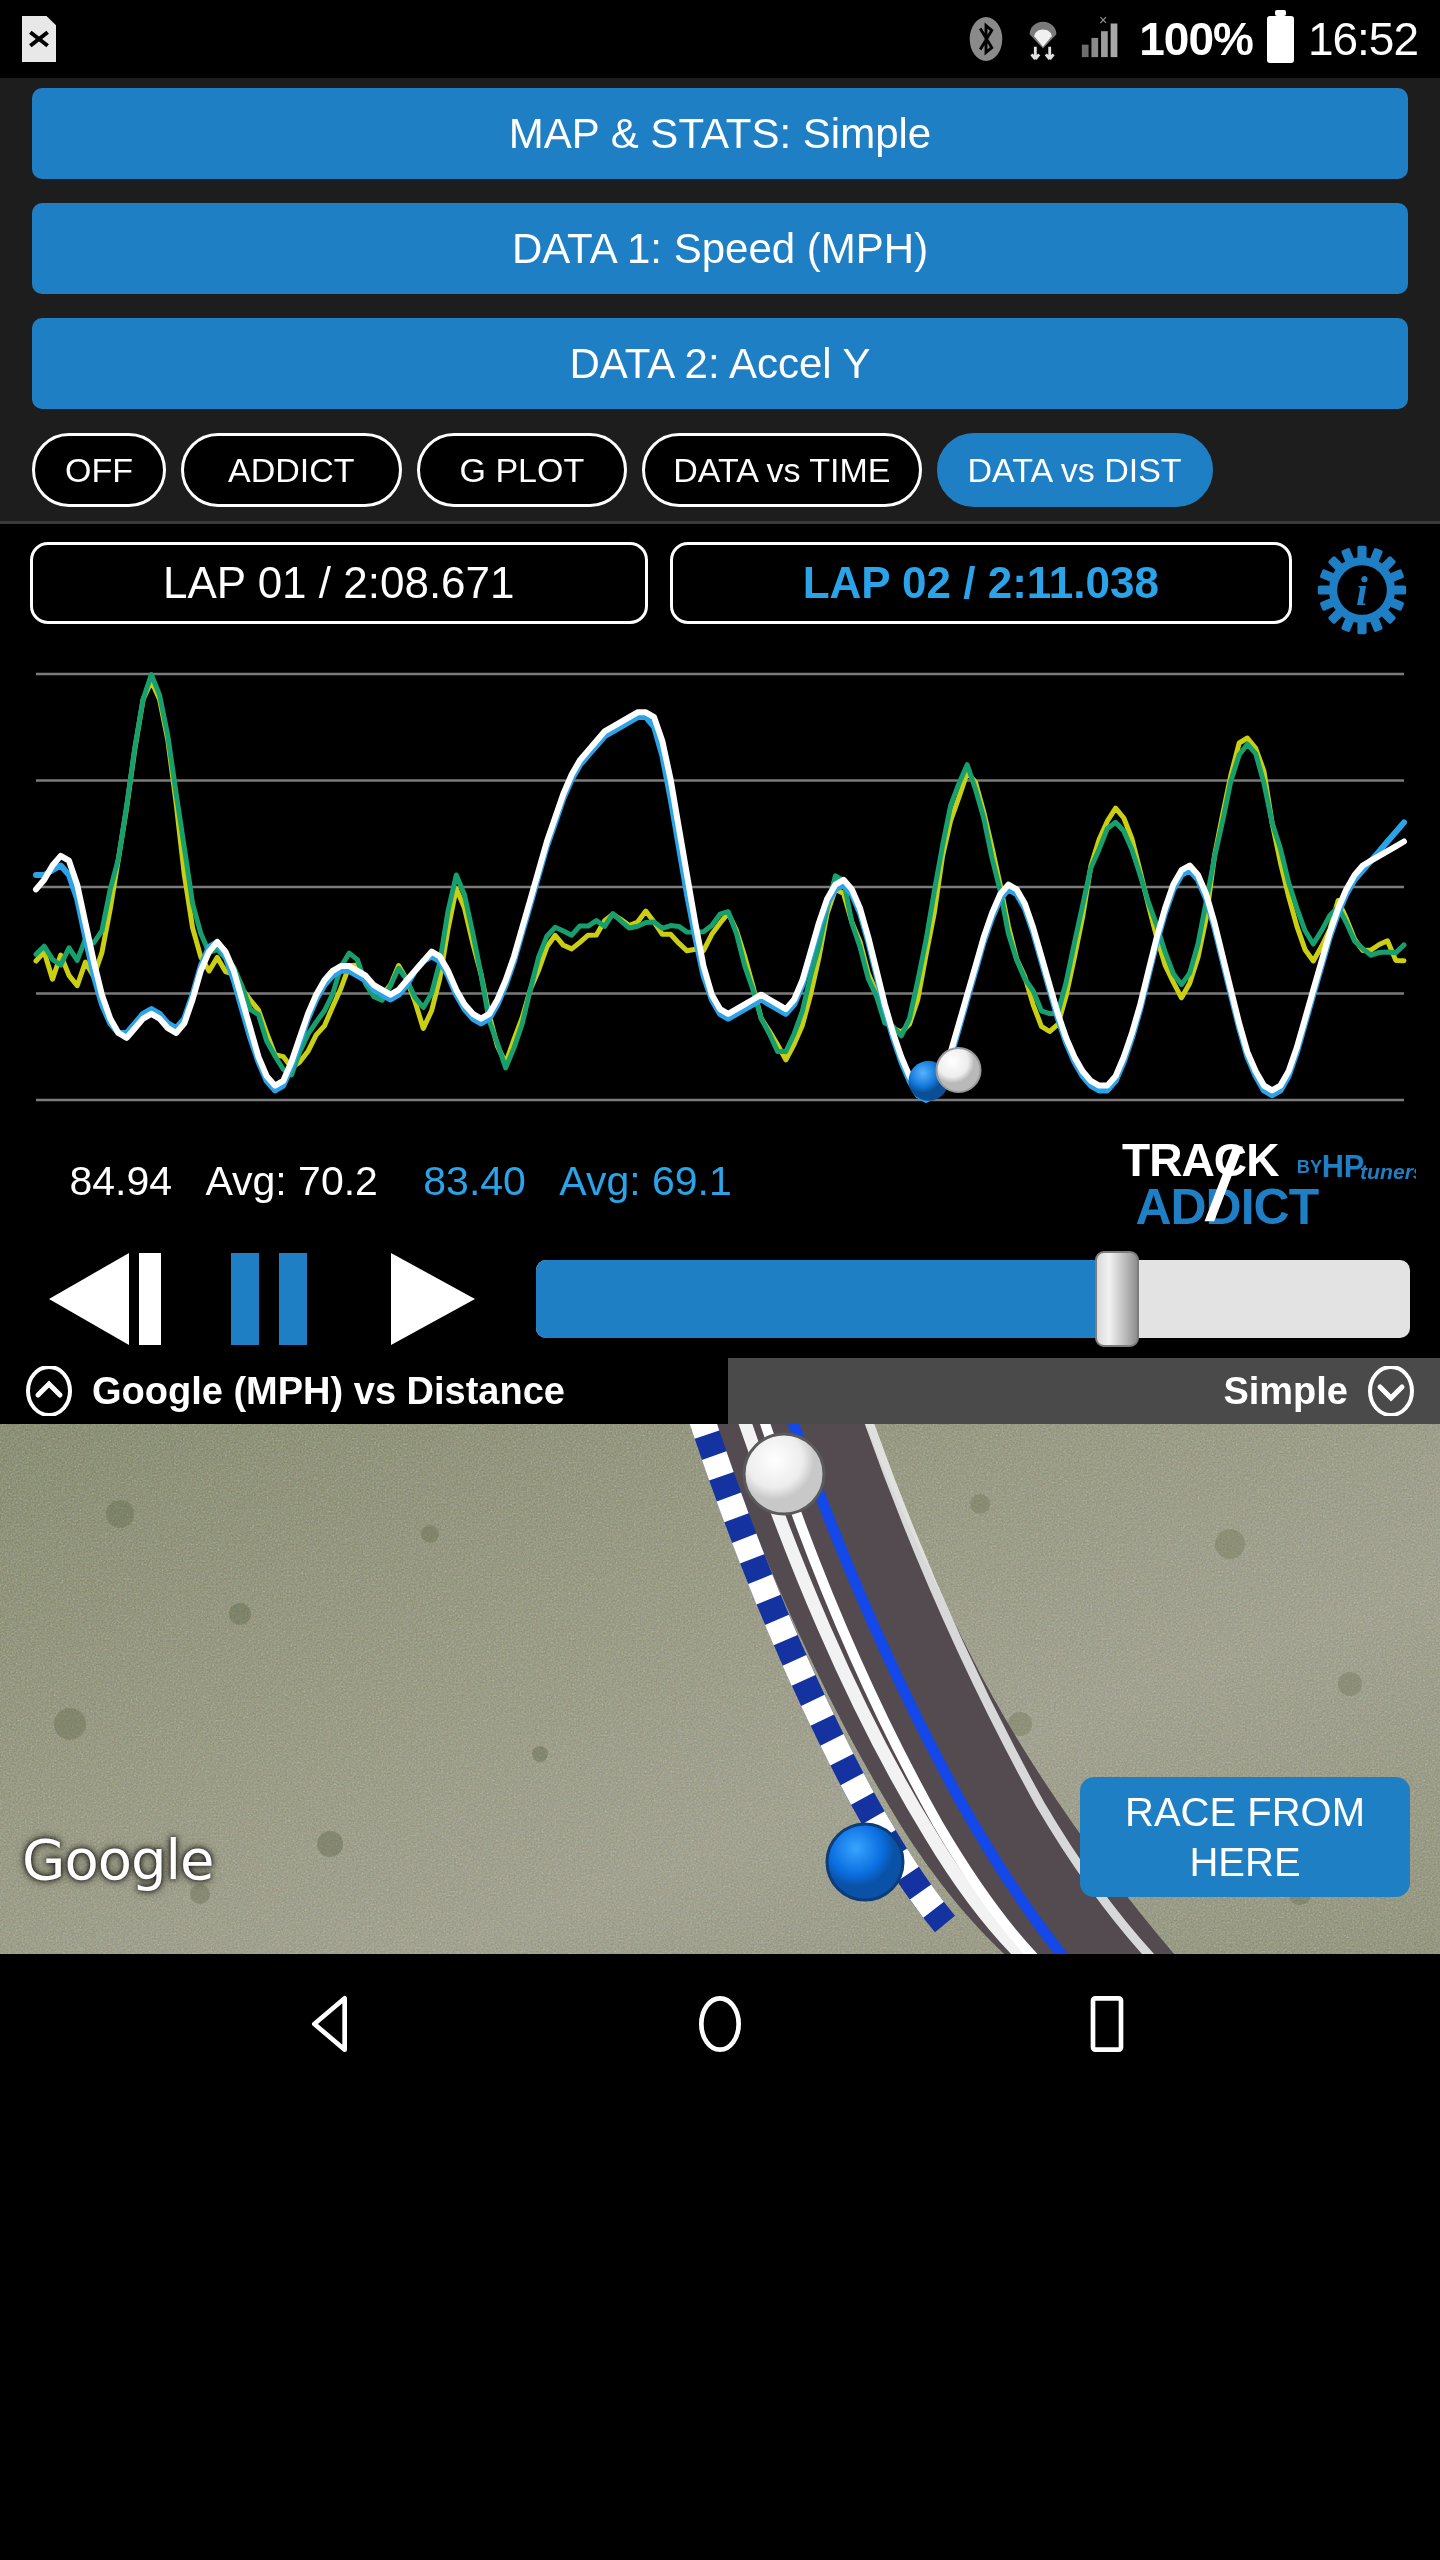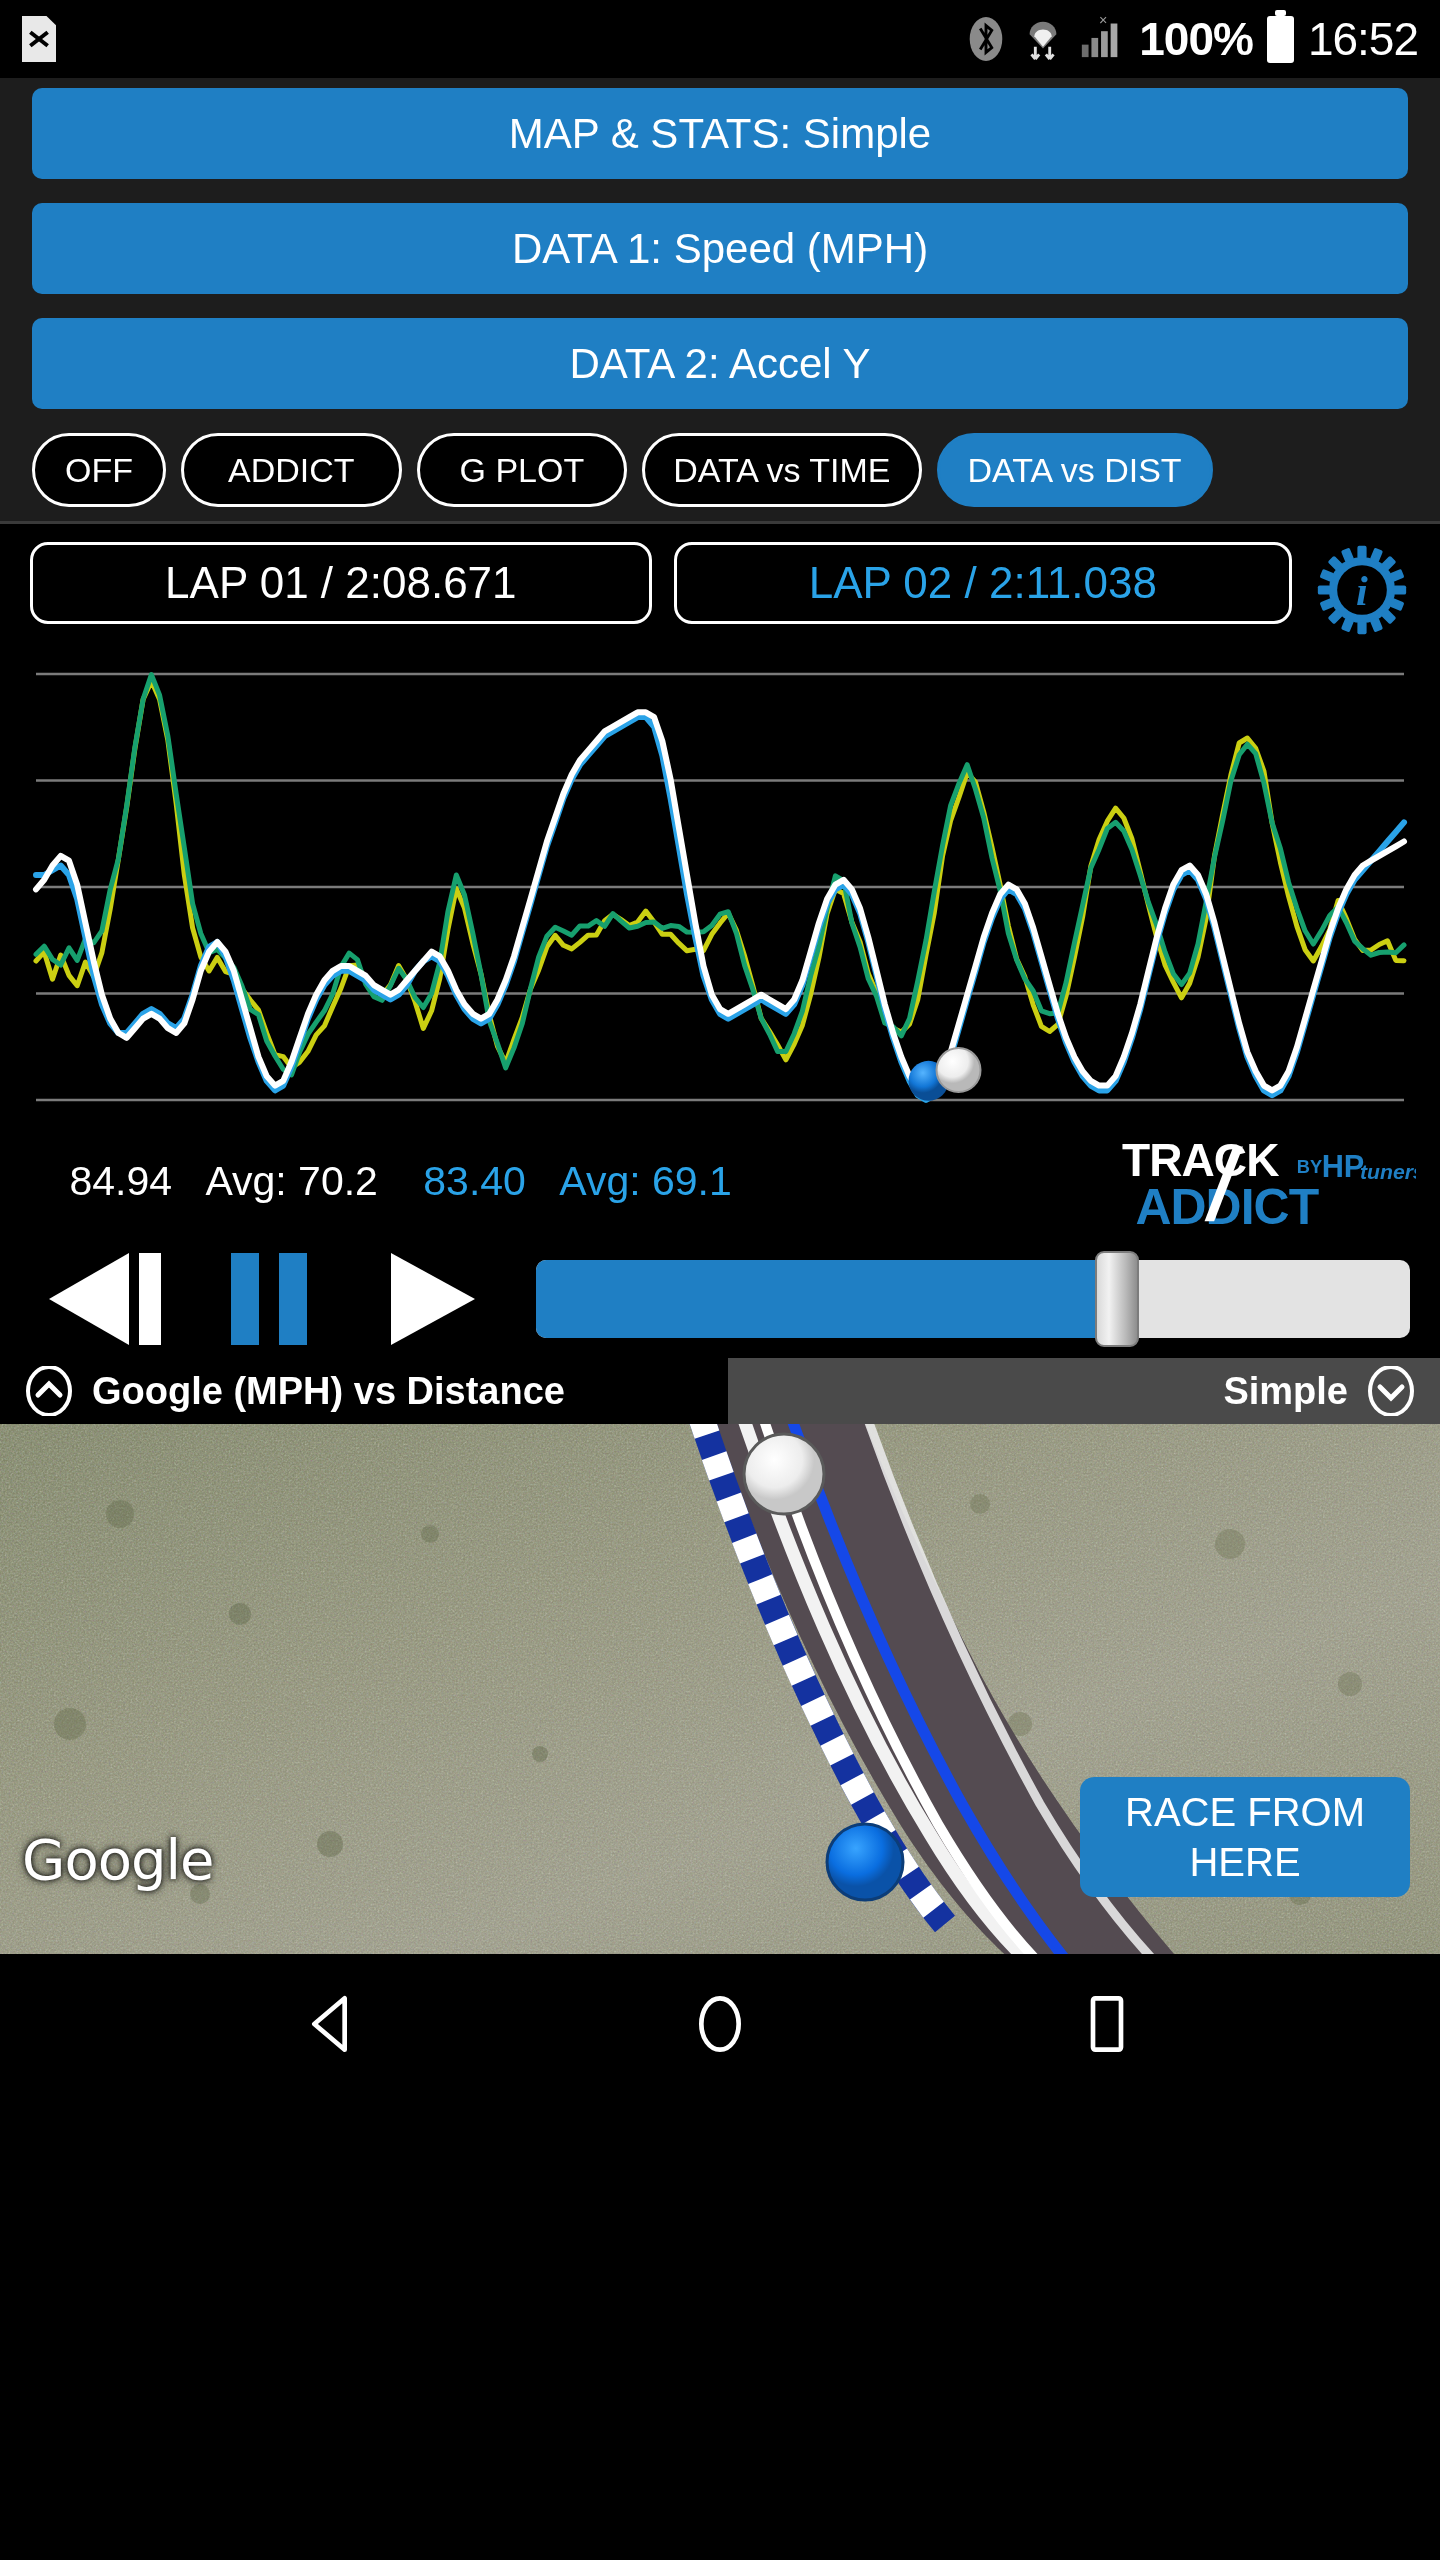--- a/index.html
+++ b/index.html
@@ -67,21 +67,21 @@
   .laprow {
     background:#000; display:flex; align-items:flex-start;
     padding:18px 30px 14px 30px; gap:22px;
     border-top:3px solid #3a3a3a;
   }
   .lapbtn {
     height:82px; border:3px solid #fff; border-radius:18px;
     display:flex; align-items:center; justify-content:center;
     font-size:44px; color:#fff; flex:1 1 auto;
   }
-  .lapbtn.lap2 { color:#2aa3e8; }
+  .lapbtn.lap2 { color:#2aa3e8;font-weight:bold; }
   .gear { width:96px; height:96px; flex:0 0 auto; display:flex; align-items:center; justify-content:center;}
 
   
   .chartwrap { background:#000; position:relative; height:470px; }
   .chartwrap svg { display:block; width:100%; height:100%; }
 
   
   .statsrow {
     background:#000; display:flex; align-items:center;
     padding:0 24px; height:118px;

